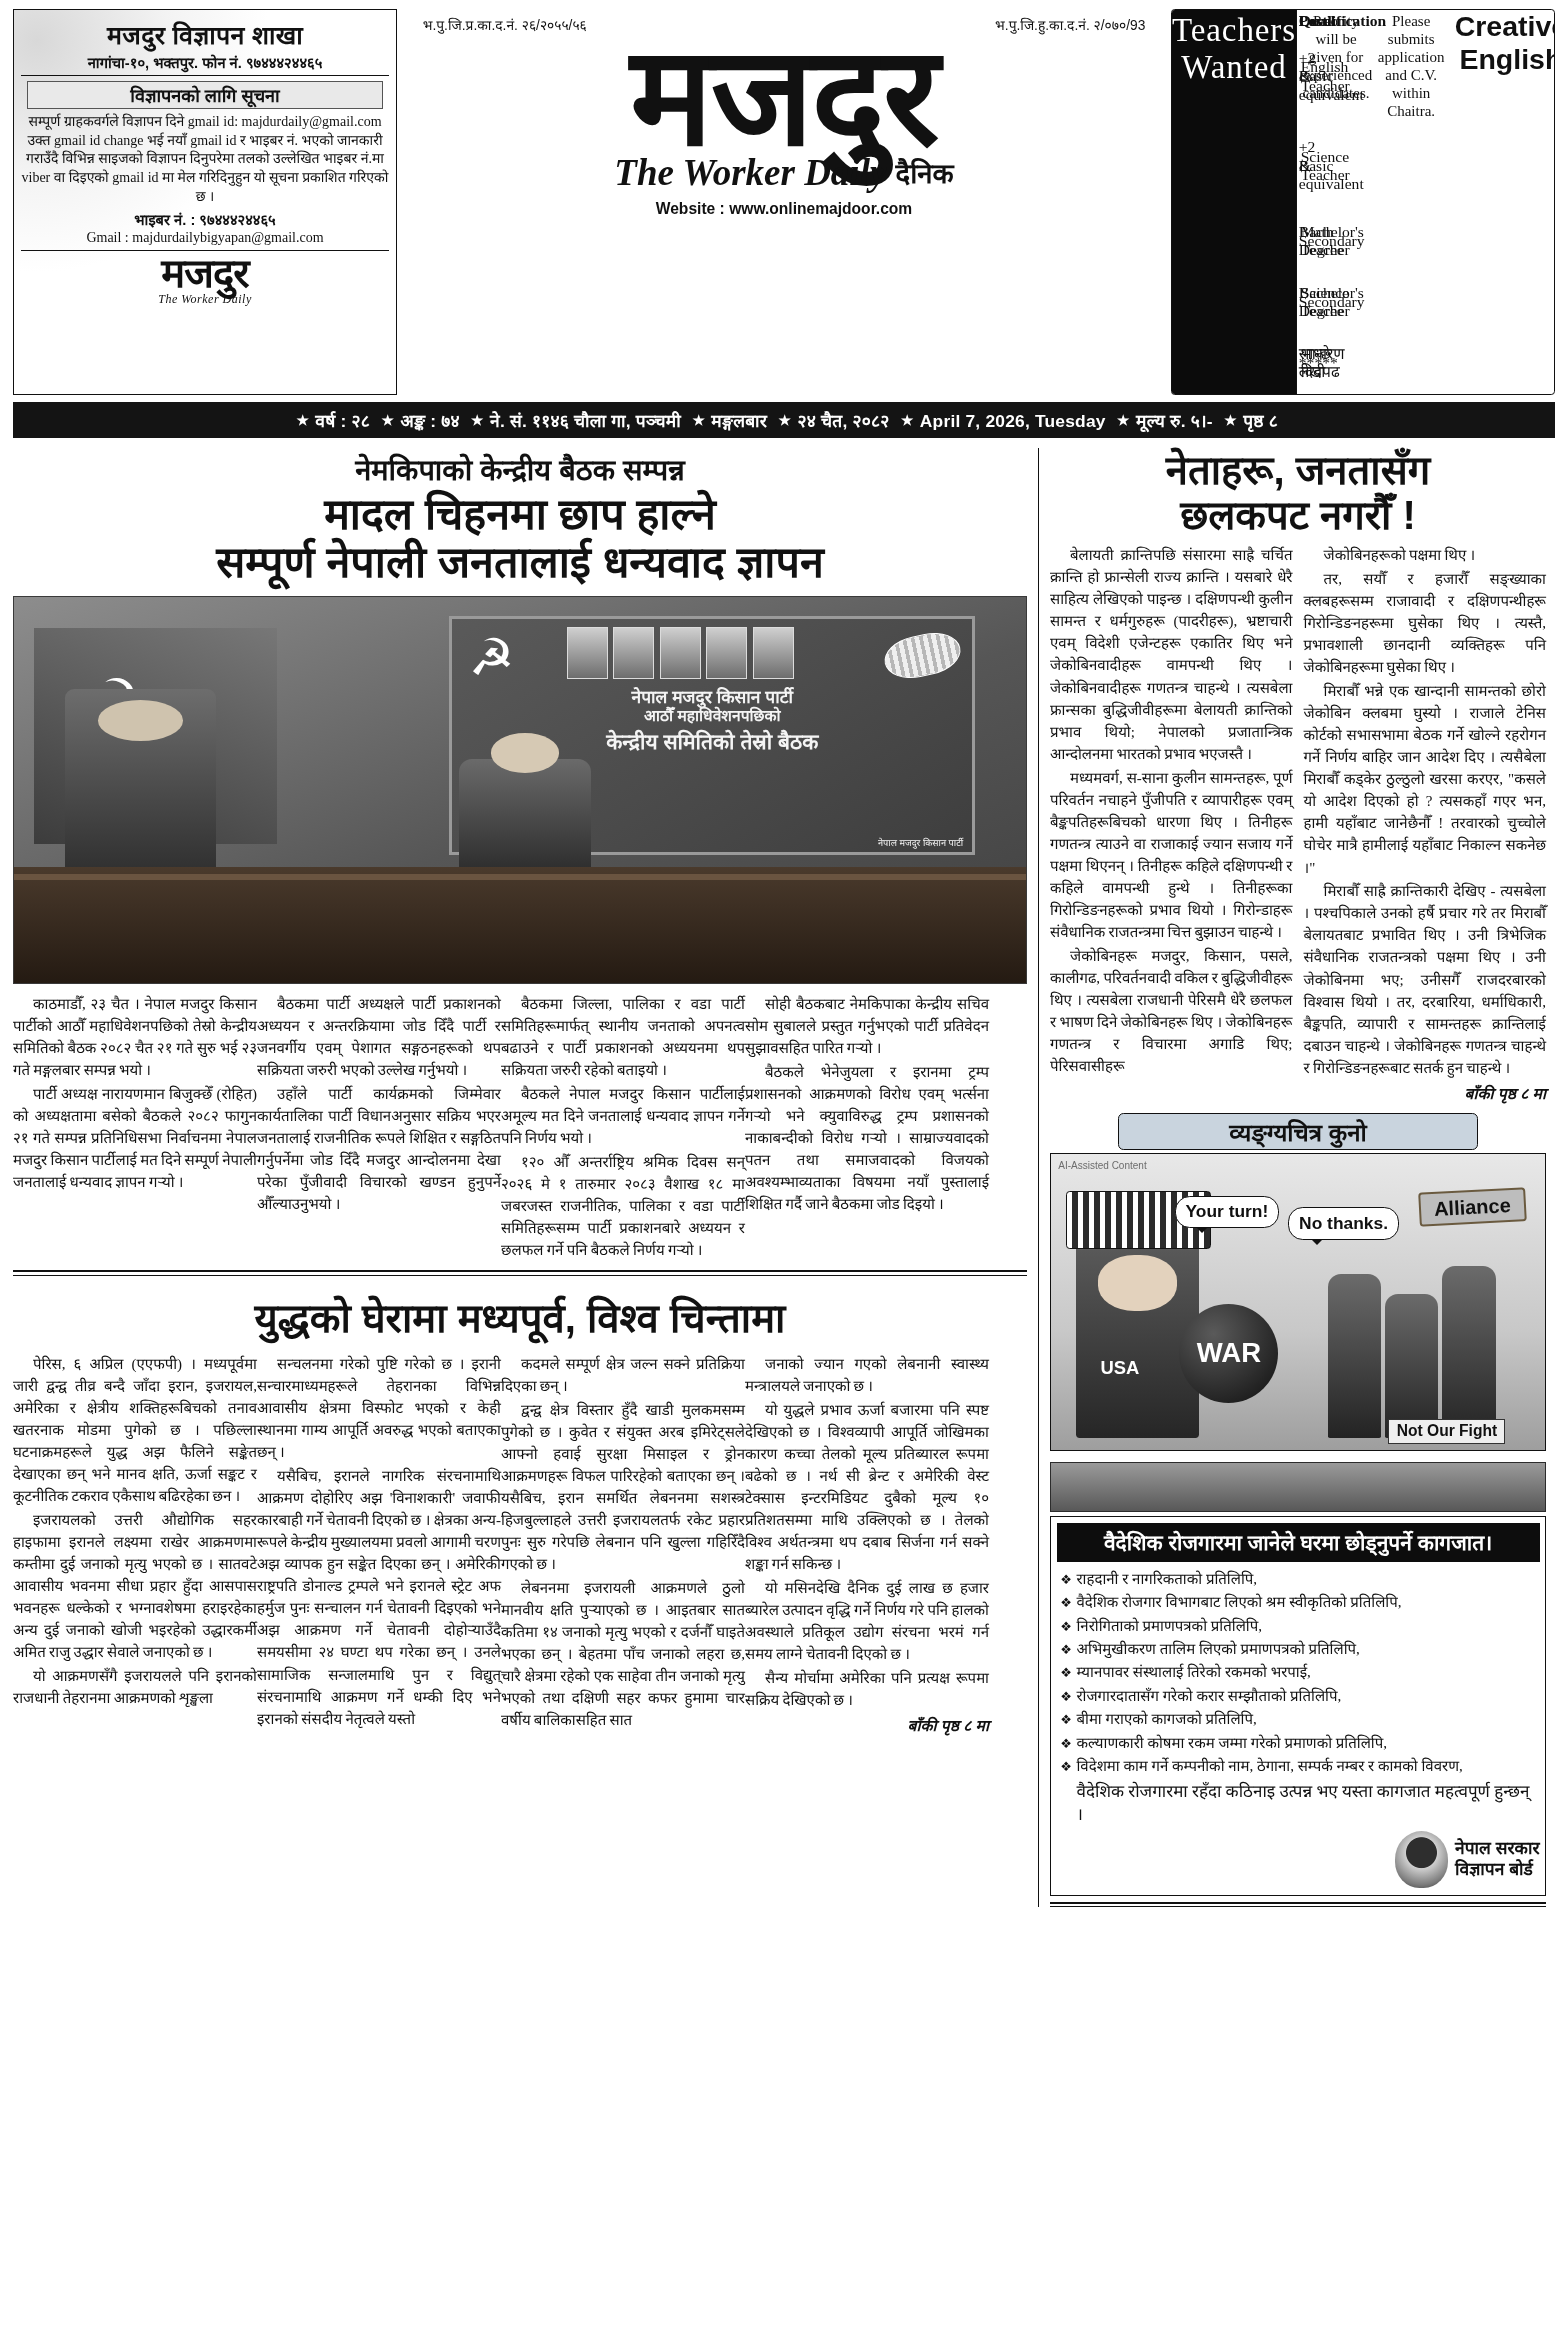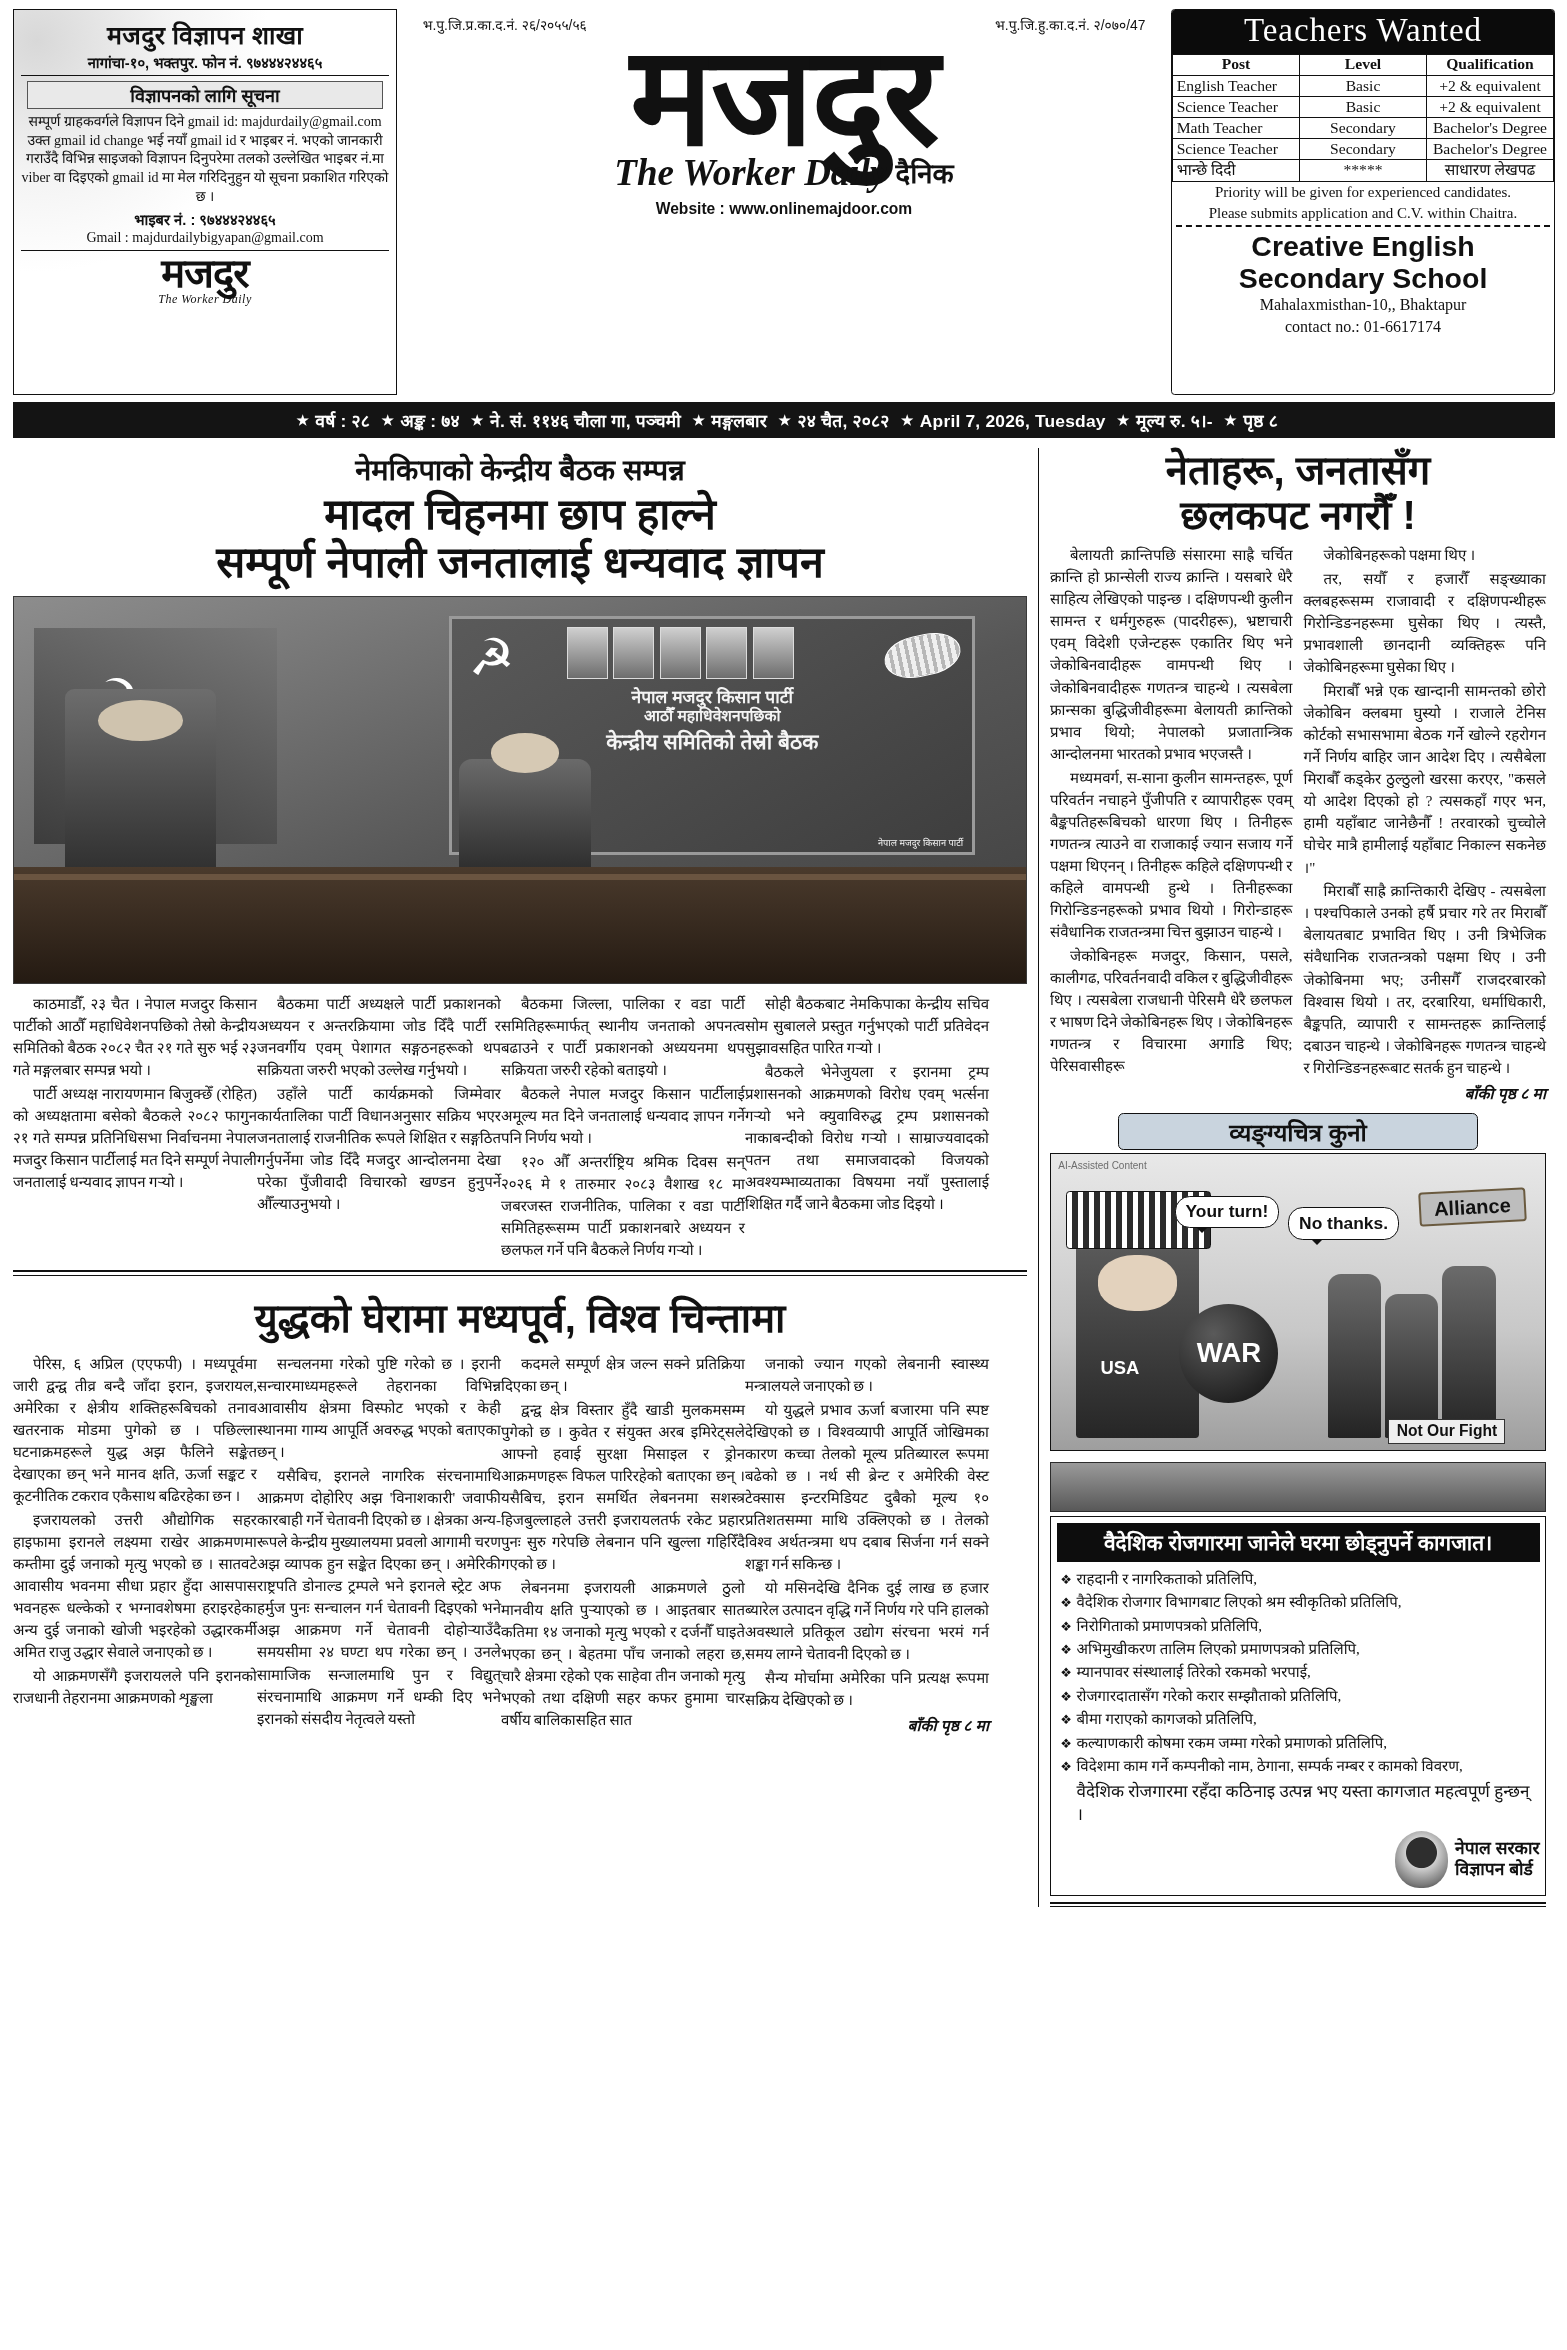--- a/index.html
+++ b/index.html
@@ -25,21 +25,21 @@
 
   .mast-center{flex:1;display:flex;flex-direction:column;align-items:center;position:relative}
   .regrow{width:100%;display:flex;justify-content:space-between;font-family:"Liberation Sans",sans-serif;font-size:13.8px;padding:5.5px 18.4px 0;box-sizing:border-box}
   .title-main{font-family:"Liberation Sans",sans-serif;font-weight:bold;font-size:138px;line-height:.84;
               letter-spacing:-1.8px;margin:5.5px 0 0;text-align:center;}
   .title-row{display:flex;align-items:flex-end;justify-content:center;gap:9.2px;margin-top:-3.7px}
   .title-en{font-family:"Liberation Serif",serif;font-style:italic;font-weight:bold;font-size:37px;}
   .title-dainik{font-family:"Liberation Sans",sans-serif;font-weight:bold;font-size:27.5px;padding-bottom:3.7px}
   .website{font-family:"Liberation Sans",sans-serif;font-weight:bold;font-size:15.6px;margin-top:5.5px}
 
-  .ad-right{width:384px;border:1.8px solid #111;border-radius:3.7px;box-sizing:border-box;display:flex;flex-direction:column;overflow:hidden}
+  .ad-right{width:384px;border:1.8px solid #111;border-radius:3.7px;box-sizing:border-box;display:flex;flex-direction:row;overflow:hidden}
   .tw-head{background:#0b0b0b;color:#fff;text-align:center;font-size:33px;font-weight:normal;letter-spacing:0.9px;padding:1.8px 0 4.6px;font-family:"Liberation Serif",serif}
   table.tw{border-collapse:collapse;width:100%;font-size:15.6px;table-layout:fixed}
   table.tw th,table.tw td{border:0.9px solid #111;text-align:center;padding:0.9px 1.8px;line-height:1.18}
   table.tw th{font-weight:bold}
   table.tw td.post{text-align:left;padding-left:3.7px}
   .tw-note{font-size:15px;text-align:center;line-height:1.2;padding:1.8px 2.8px 0.9px}
   .dash{border-top:2.8px dashed #111;margin:1.8px 3.7px 2.8px}
   .school{font-family:"Liberation Sans",sans-serif;font-weight:bold;font-size:28.5px;text-align:center;line-height:1.14}
   .school-addr{font-size:16px;text-align:center;line-height:1.22;padding-bottom:2.8px}
 
@@ -148,21 +148,21 @@
       <div class="gm">Gmail : majdurdailybigyapan@gmail.com</div>
       <div class="lg-wrap">
         <div class="lg">मजदुर</div>
         <div class="lg-en">The Worker Daily</div>
       </div>
     </div>
 
     <div class="mast-center">
       <div class="regrow">
         <span>भ.पु.जि.प्र.का.द.नं. २६/२०५५/५६</span>
-        <span>भ.पु.जि.हु.का.द.नं. २/०७०/47</span>
+        <span>भ.पु.जि.हु.का.द.नं. २/०७०/93</span>
       </div>
       <div class="title-main">मजदुर</div>
       <div class="title-row">
         <span class="title-en">The Worker Daily</span>
         <span class="title-dainik">दैनिक</span>
       </div>
       <div class="website">Website : www.onlinemajdoor.com</div>
     </div>
 
     <div class="ad-right">

